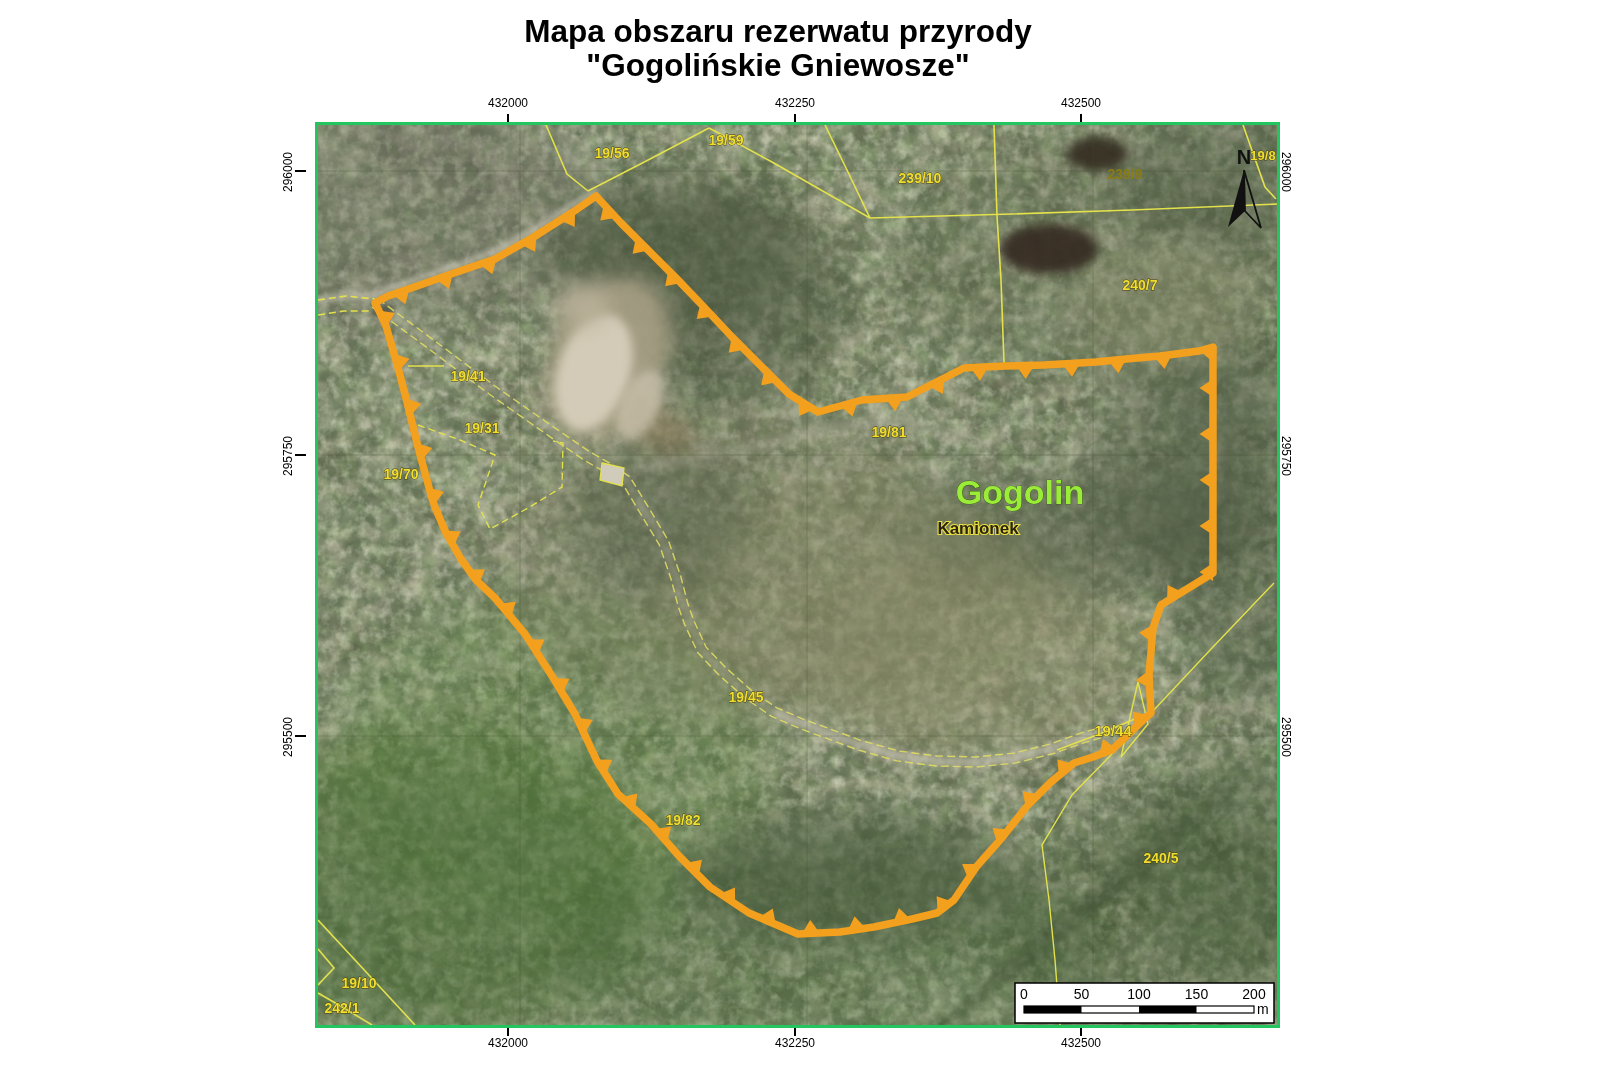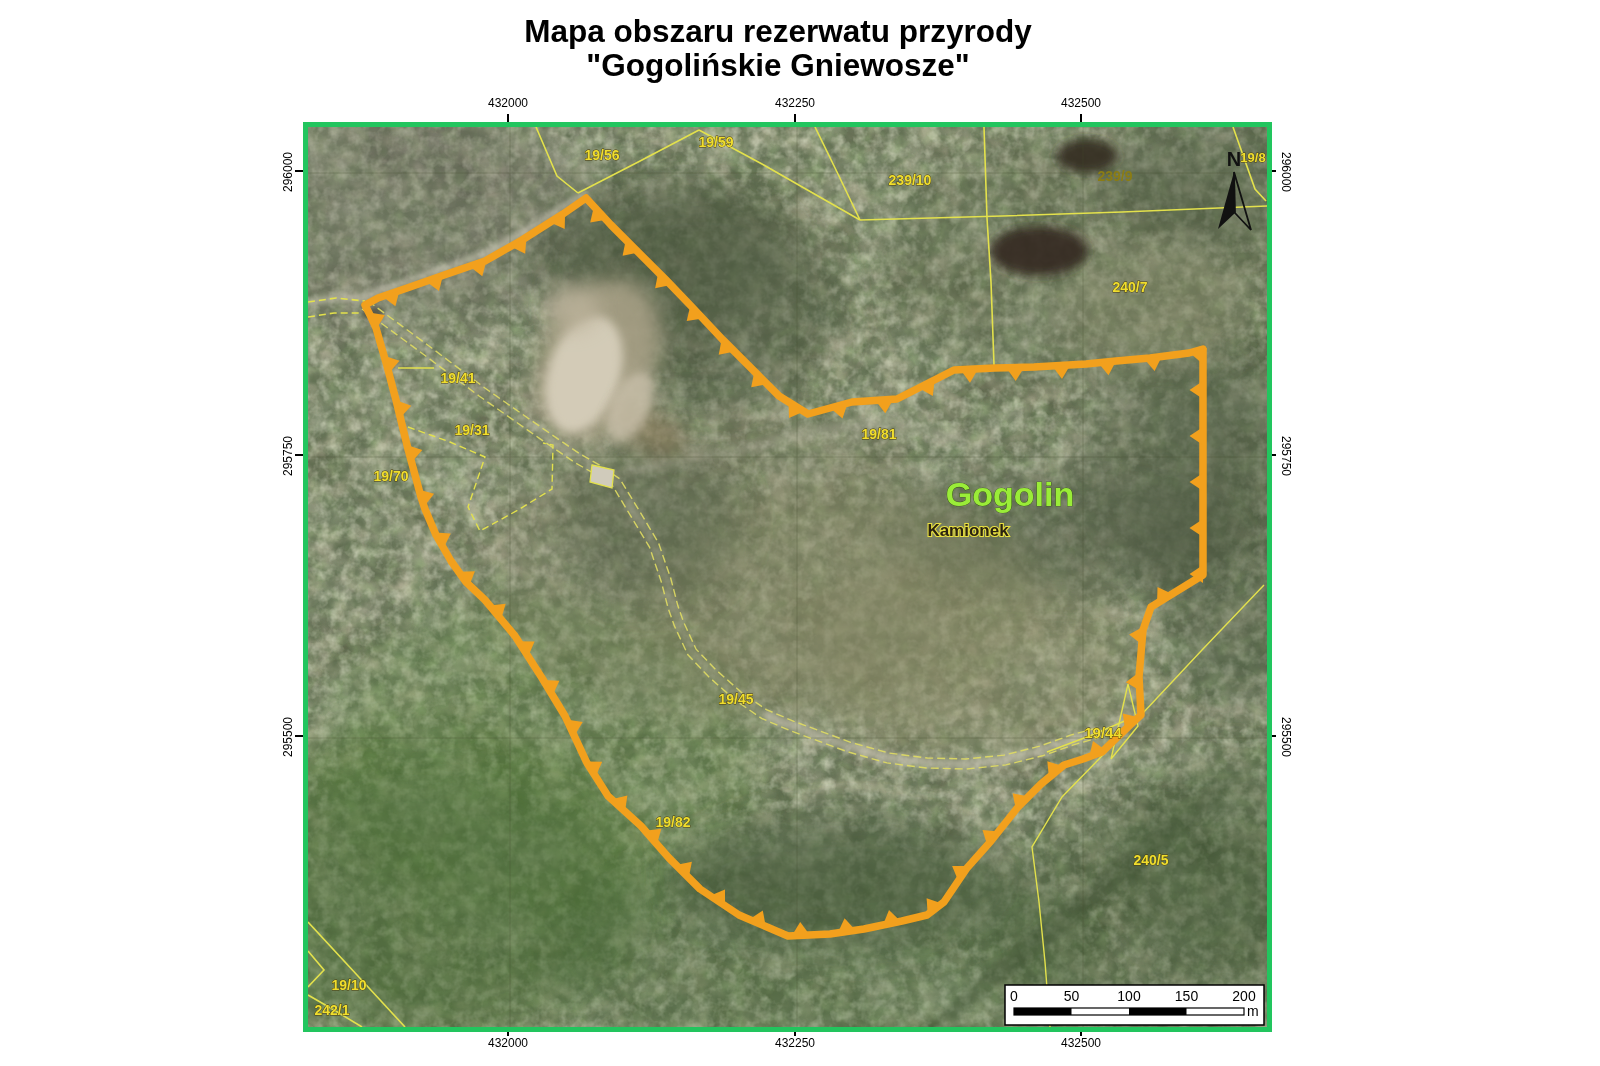--- a/index.html
+++ b/index.html
@@ -37,21 +37,21 @@
 <div class="tick" style="left:295px;top:735px;width:11px;height:2px;"></div>
 
 <div class="cl" style="left:1262px;top:165px;transform:rotate(90deg);">296000</div>
 <div class="cl" style="left:1262px;top:449px;transform:rotate(90deg);">295750</div>
 <div class="cl" style="left:1262px;top:730px;transform:rotate(90deg);">295500</div>
 
 <div class="tick" style="left:1265px;top:170px;width:11px;height:2px;"></div>
 <div class="tick" style="left:1265px;top:454px;width:11px;height:2px;"></div>
 <div class="tick" style="left:1265px;top:735px;width:11px;height:2px;"></div>
 
-<div style="position:absolute;left:303px;top:122px;width:959px;height:900px;border:5px solid #22c55e;">
+<div style="position:absolute;left:315px;top:122px;width:959px;height:900px;border:3px solid #22c55e;">
 <svg width="959" height="900" viewBox="0 0 959 900">
 <defs>
 <filter id="dark1" x="0" y="0" width="100%" height="100%">
  <feTurbulence type="fractalNoise" baseFrequency="0.013 0.016" numOctaves="4" seed="11"></feTurbulence>
  <feColorMatrix type="matrix" values="0 0 0 0 0.17  0 0 0 0 0.22  0 0 0 0 0.13  2.0 0 0 0 -0.62"></feColorMatrix>
 </filter>
 <filter id="light1" x="0" y="0" width="100%" height="100%">
  <feTurbulence type="fractalNoise" baseFrequency="0.017 0.02" numOctaves="4" seed="29"></feTurbulence>
  <feColorMatrix type="matrix" values="0 0 0 0 0.66  0 0 0 0 0.67  0 0 0 0 0.52  0 2.0 0 0 -0.75"></feColorMatrix>
 </filter>

